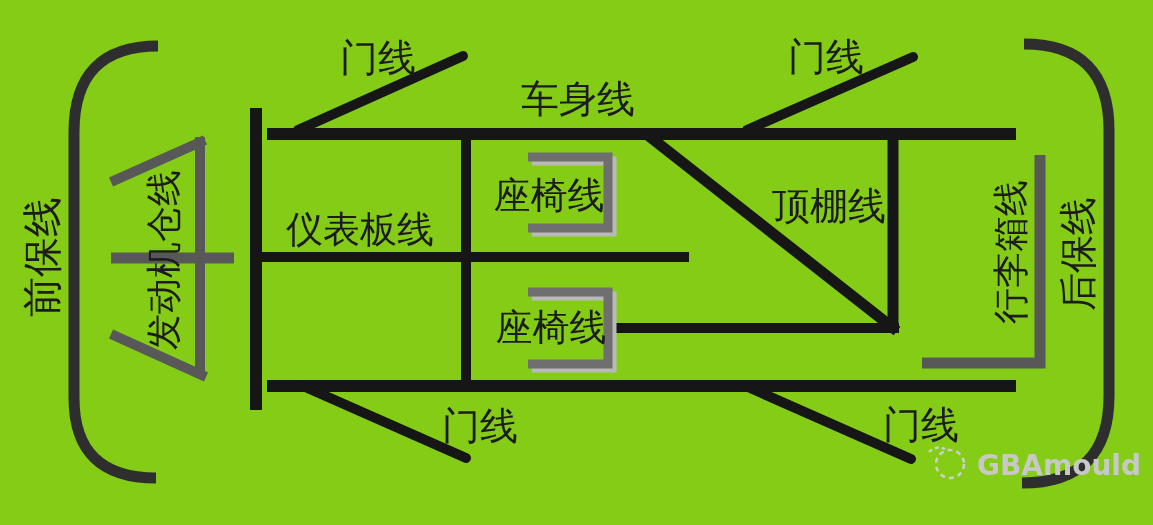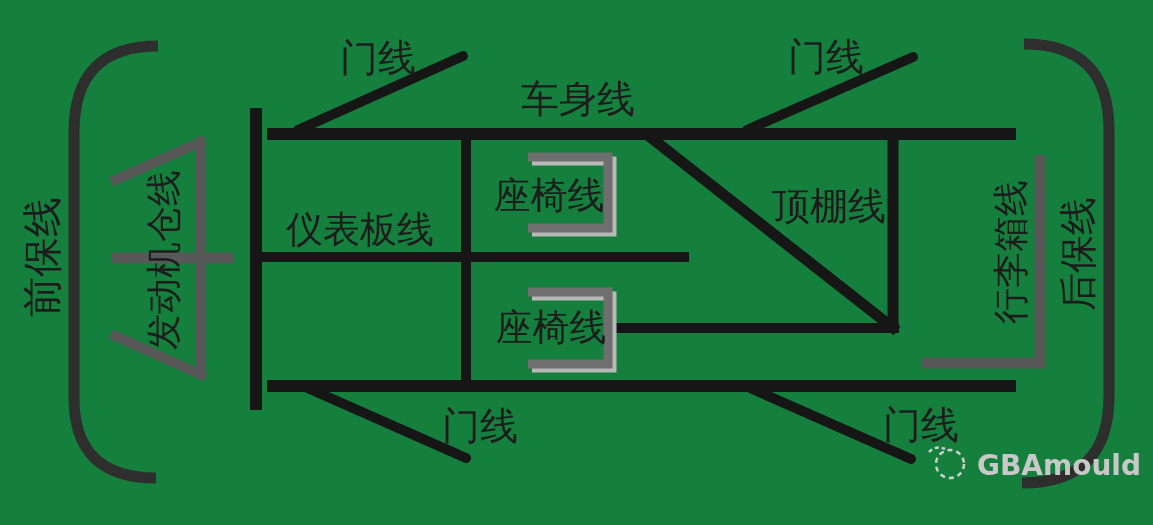--- a/index.html
+++ b/index.html
@@ -5,21 +5,21 @@
   html, body {
     margin: 0;
     padding: 0;
     background: #ffffff;
     font-family: "DejaVu Serif", "Liberation Serif", serif;
   }
   .stage {
     position: relative;
     width: 1153px;
     height: 525px;
-    background: #15803d;
+    background: #84cc16;
     overflow: hidden;
   }
   svg { display: block; }
 
   
   .ln-black   { stroke: #161616; fill: none; }
   .ln-bracket { stroke: #2e2e2e; fill: none; }
   .ln-gray    { stroke: #585858; fill: none; }
   .ln-seat    { stroke: #6f6f6f; fill: none; }
   .ln-seat-sh { stroke: #b9b9b9; fill: none; }

